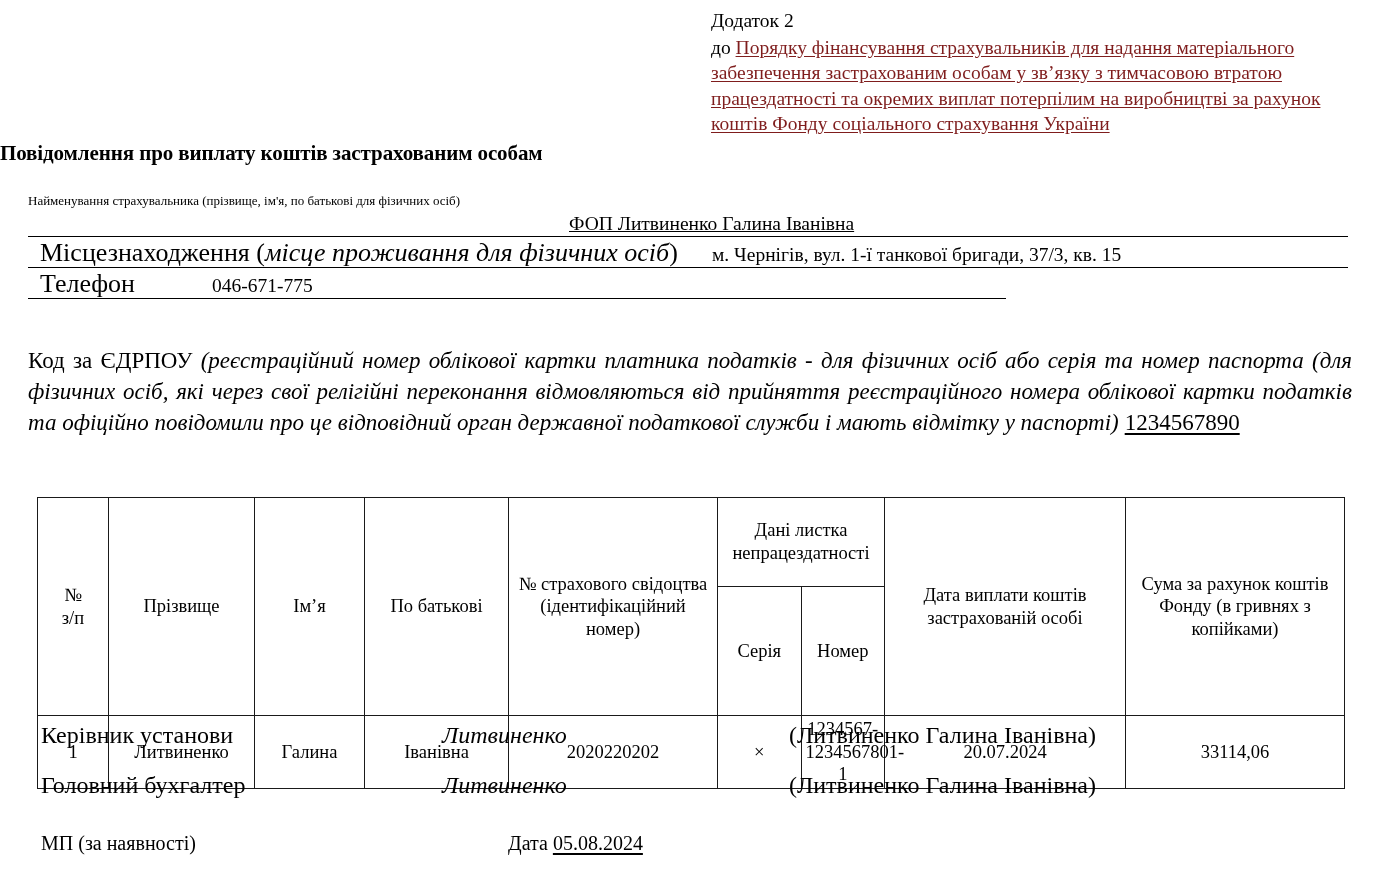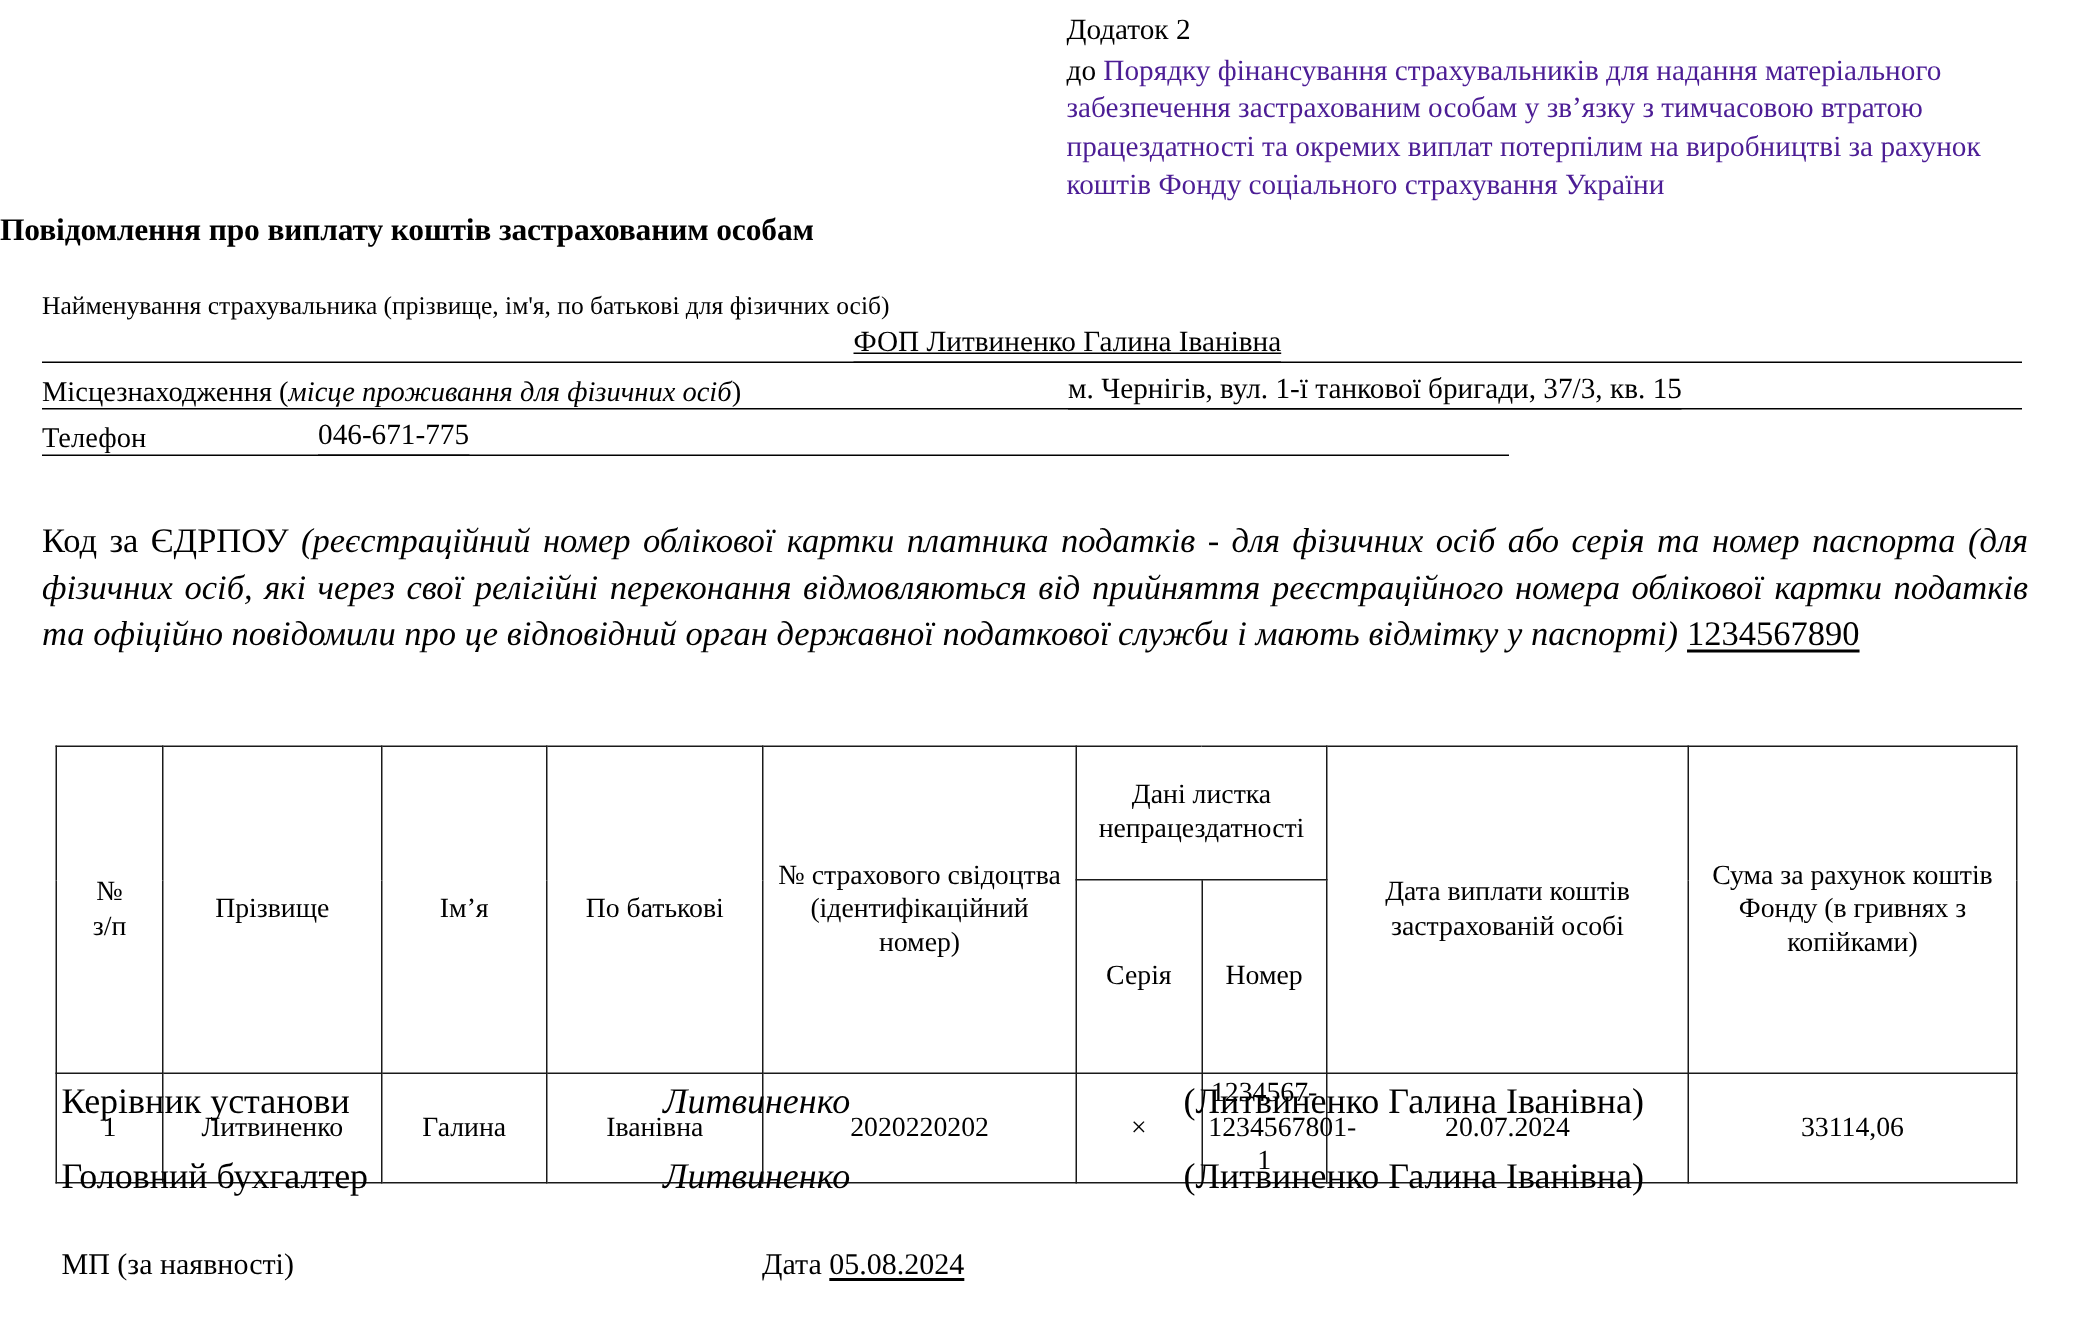--- a/index.html
+++ b/index.html
@@ -27,21 +27,22 @@
     line-height: 1.31;
     font-size: 19.5px;
   }
   .appendix-title {
     white-space: nowrap;
   }
   .appendix-ref-line {
     margin-top: 1px;
   }
   .doclink {
-    color: #4c1d95;
+    color: #7f1d1d;
+    text-decoration: underline;
     text-underline-offset: 2px;
   }
 
   
   .doc-title {
     position: absolute;
     left: 0;
     top: 141px;
     width: 1382px;
     text-align: left;
@@ -51,21 +52,21 @@
   }
 
   
   .form-area {
     position: absolute;
     left: 28px;
     top: 193px;
     width: 1320px;
   }
   .field-caption {
-    font-size: 17px;
+    font-size: 13px;
     line-height: 1.28;
   }
   .rule-row {
     position: relative;
     height: 31px;
     line-height: 31px;
   }
   .rule-line {
     position: absolute;
     left: 0;
@@ -77,25 +78,25 @@
     position: absolute;
     bottom: 4px;
     line-height: normal;
     border-bottom: 1.4px solid #000;
     padding-bottom: 1px;
     white-space: nowrap;
     font-size: 19.5px;
   }
   .inline-label {
     position: absolute;
-    left: 0;
+    left: 12px;
     bottom: 4px;
     line-height: normal;
     white-space: nowrap;
-    font-size: 19px;
+    font-size: 26px;
   }
   .ital { font-style: italic; }
 
   
   .code-par {
     position: absolute;
     left: 28px;
     top: 324px;
     width: 1324px;
     font-size: 23px;

